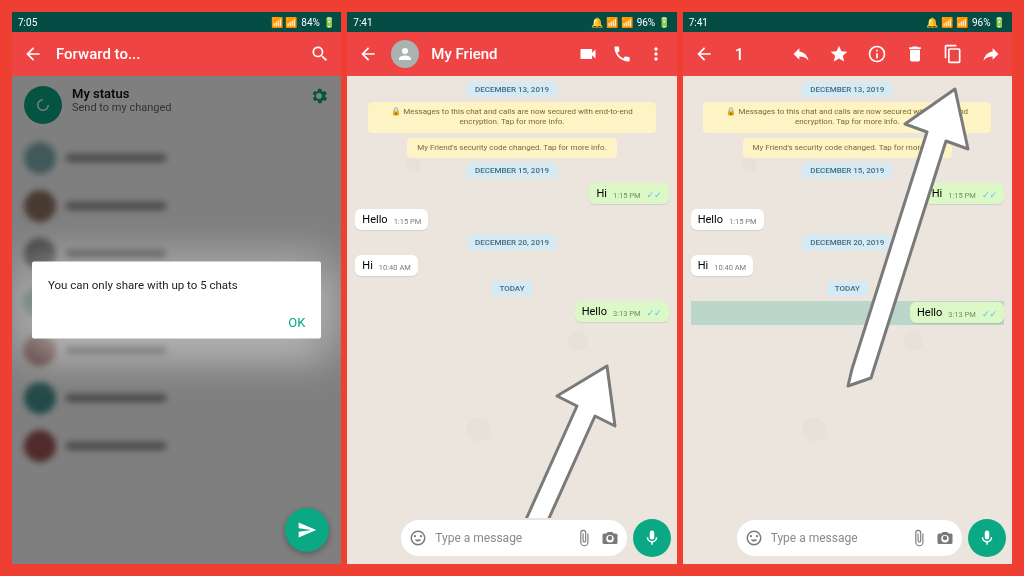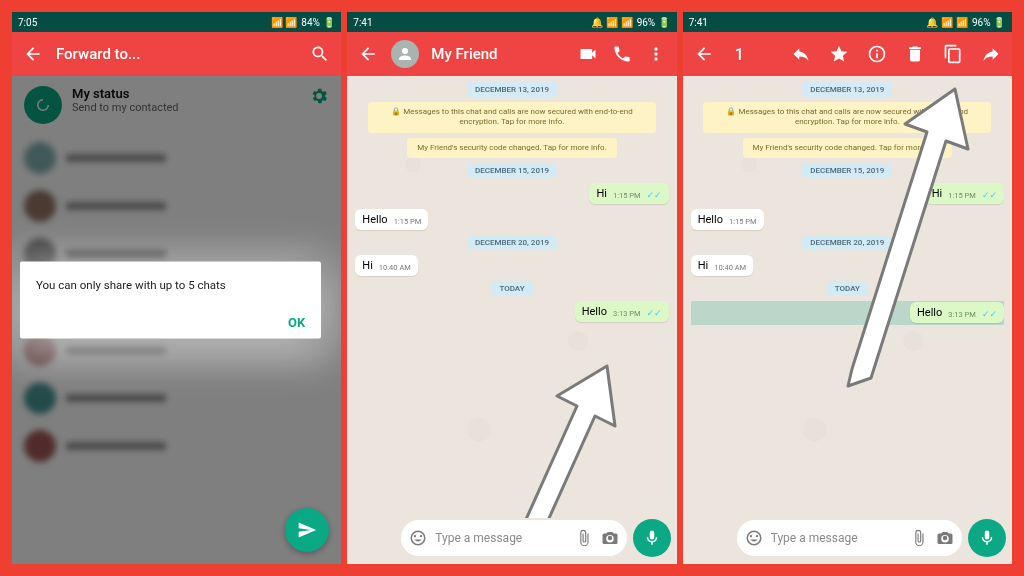--- a/index.html
+++ b/index.html
@@ -68,28 +68,28 @@
 .blur-row {
   display: flex; align-items: center; gap: 10px; padding: 8px 12px;
   filter: blur(3px); opacity: .9;
 }
 .blur-row .av { width: 32px; height: 32px; border-radius: 50%; background: #888; }
 .blur-row .ln { height: 8px; width: 100px; background: #888; border-radius: 2px; }
 .dim-overlay {
   position: absolute; inset: 0; background: rgba(0,0,0,.5);
 }
 .dialog {
-  position: absolute; left: 8px; right: 20px; top: 46%;
+  position: absolute; left: 20px; right: 20px; top: 46%;
   transform: translateY(-50%);
   background: #fff; border-radius: 2px; padding: 16px 16px 8px;
   box-shadow: 0 8px 40px 8px rgba(255,255,255,.6), 0 4px 20px rgba(0,0,0,.3);
 }
 .dialog-msg { font-size: 11.5px; color: #222; margin-bottom: 20px; }
 .dialog-btn { text-align: right; }
-.dialog-btn span { color: #0aa884; font-size: 13px; font-weight: 700; cursor: pointer; text-align: right; }
+.dialog-btn span { color: #0aa884; font-size: 13px; font-weight: 400; cursor: pointer; text-align: right; }
 .fab {
   position: absolute; right: 12px; bottom: 12px;
   width: 44px; height: 44px; border-radius: 50%; background: #0aa884;
   display: flex; align-items: center; justify-content: center;
   box-shadow: 0 2px 6px rgba(0,0,0,.3);
 }
 .fab svg { fill: #fff; }
 
 .chat-body {
   flex: 1;
@@ -196,21 +196,21 @@
   </div>
   <div class="p1-body">
     <div class="status-row">
       <div class="status-ring">
         <svg viewBox="0 0 24 24" width="18" height="18">
               <path d="M12 4a8 8 0 108 8h-2a6 6 0 11-6-6V4z"></path>
             </svg>
       </div>
       <div class="status-text">
         <div class="t1">My status</div>
-        <div class="t2">Send to my contacted</div>
+        <div class="t2">Send to my changed</div>
       </div>
       <div class="gear icon-btn">
         <svg viewBox="0 0 24 24" width="20" height="20" fill="#0aa884">
               <path d="M19.4 13a7.5 7.5 0 000-2l2-1.6-2-3.4-2.4 1a7.4 7.4 0 00-1.7-1l-.4-2.6h-4l-.4 2.6a7.4 7.4 0 00-1.7 1l-2.4-1-2 3.4L6.6 11a7.5 7.5 0 000 2l-2 1.6 2 3.4 2.4-1c.5.4 1.1.7 1.7 1l.4 2.6h4l.4-2.6c.6-.3 1.2-.6 1.7-1l2.4 1 2-3.4-2.2-1.6zM12 15.5A3.5 3.5 0 1112 8.5a3.5 3.5 0 010 7z"></path>
             </svg>
       </div>
     </div>
     <div class="blur-row">
           <div class="av" style="background:#7aa"></div>
           <div class="ln"></div>

